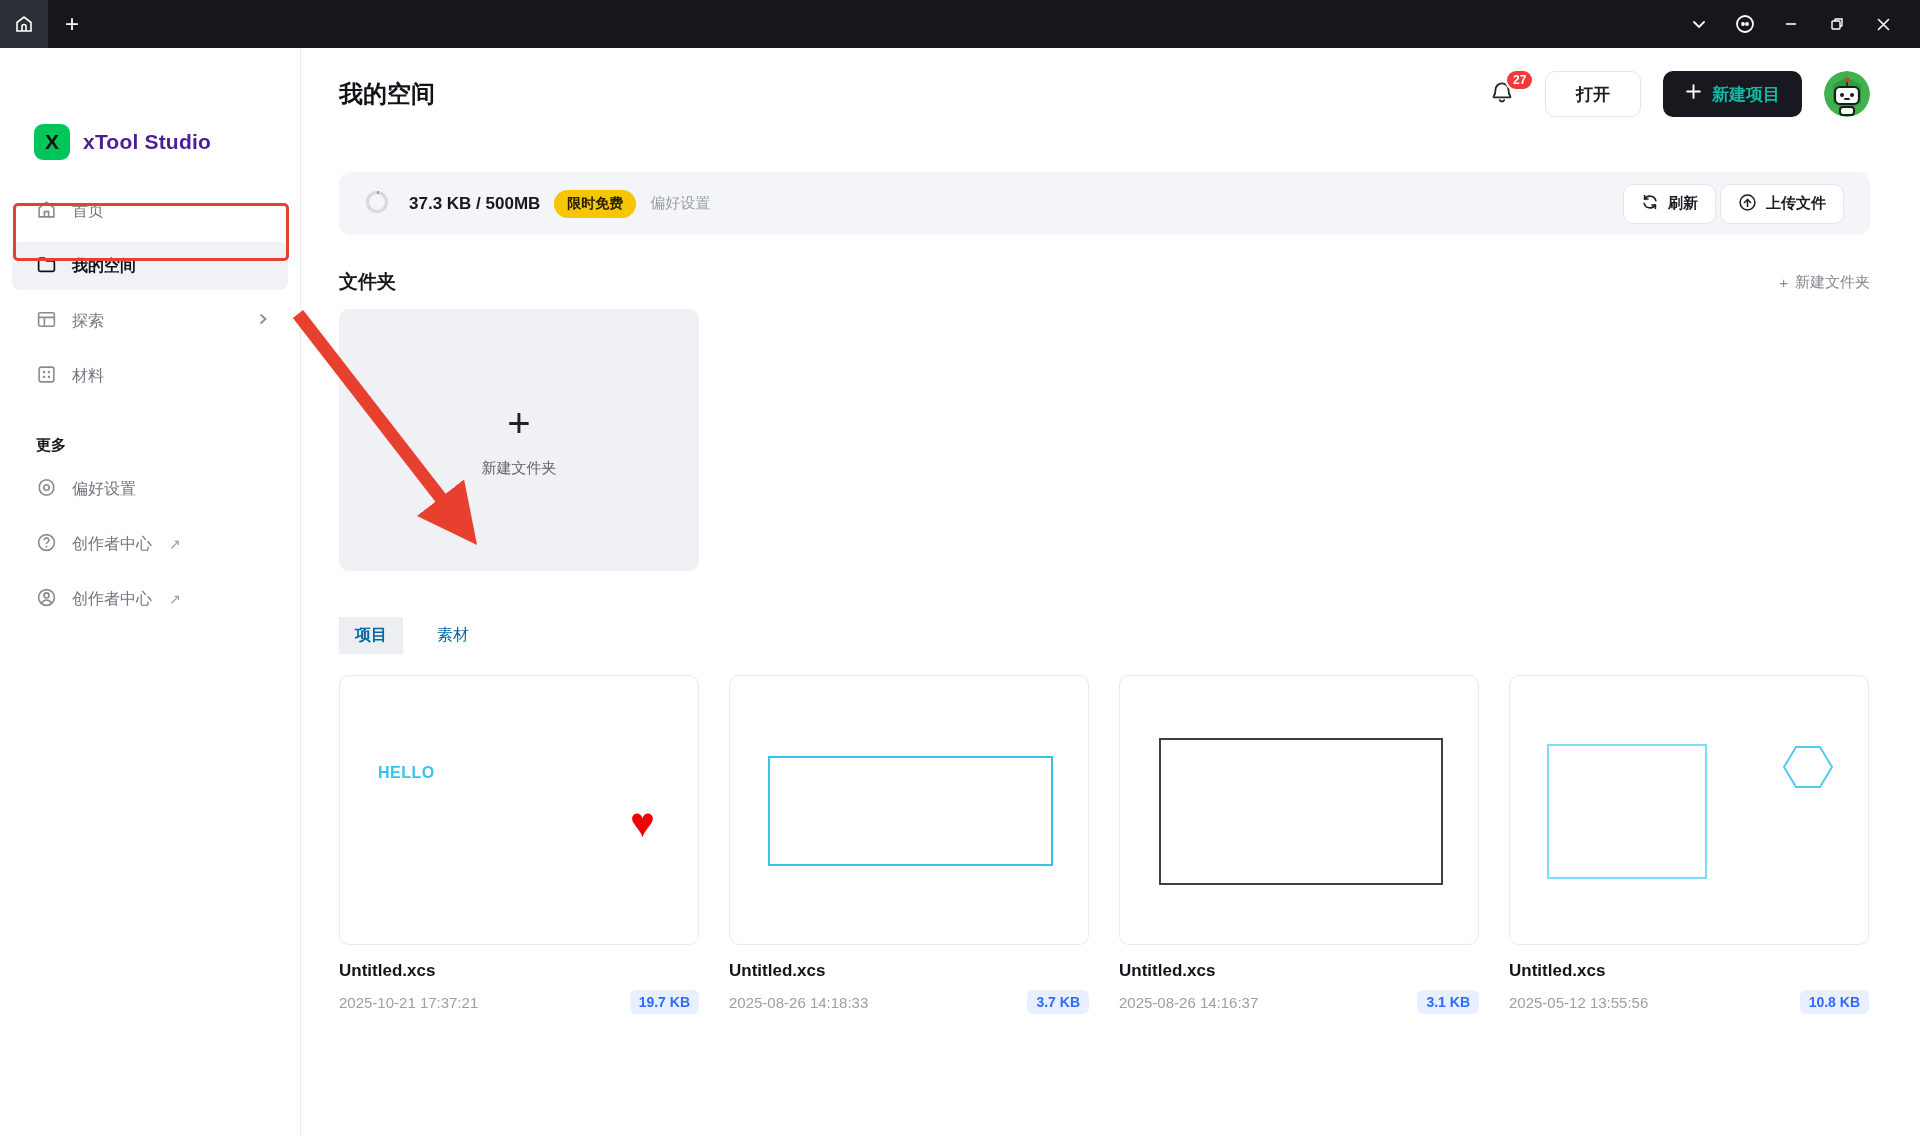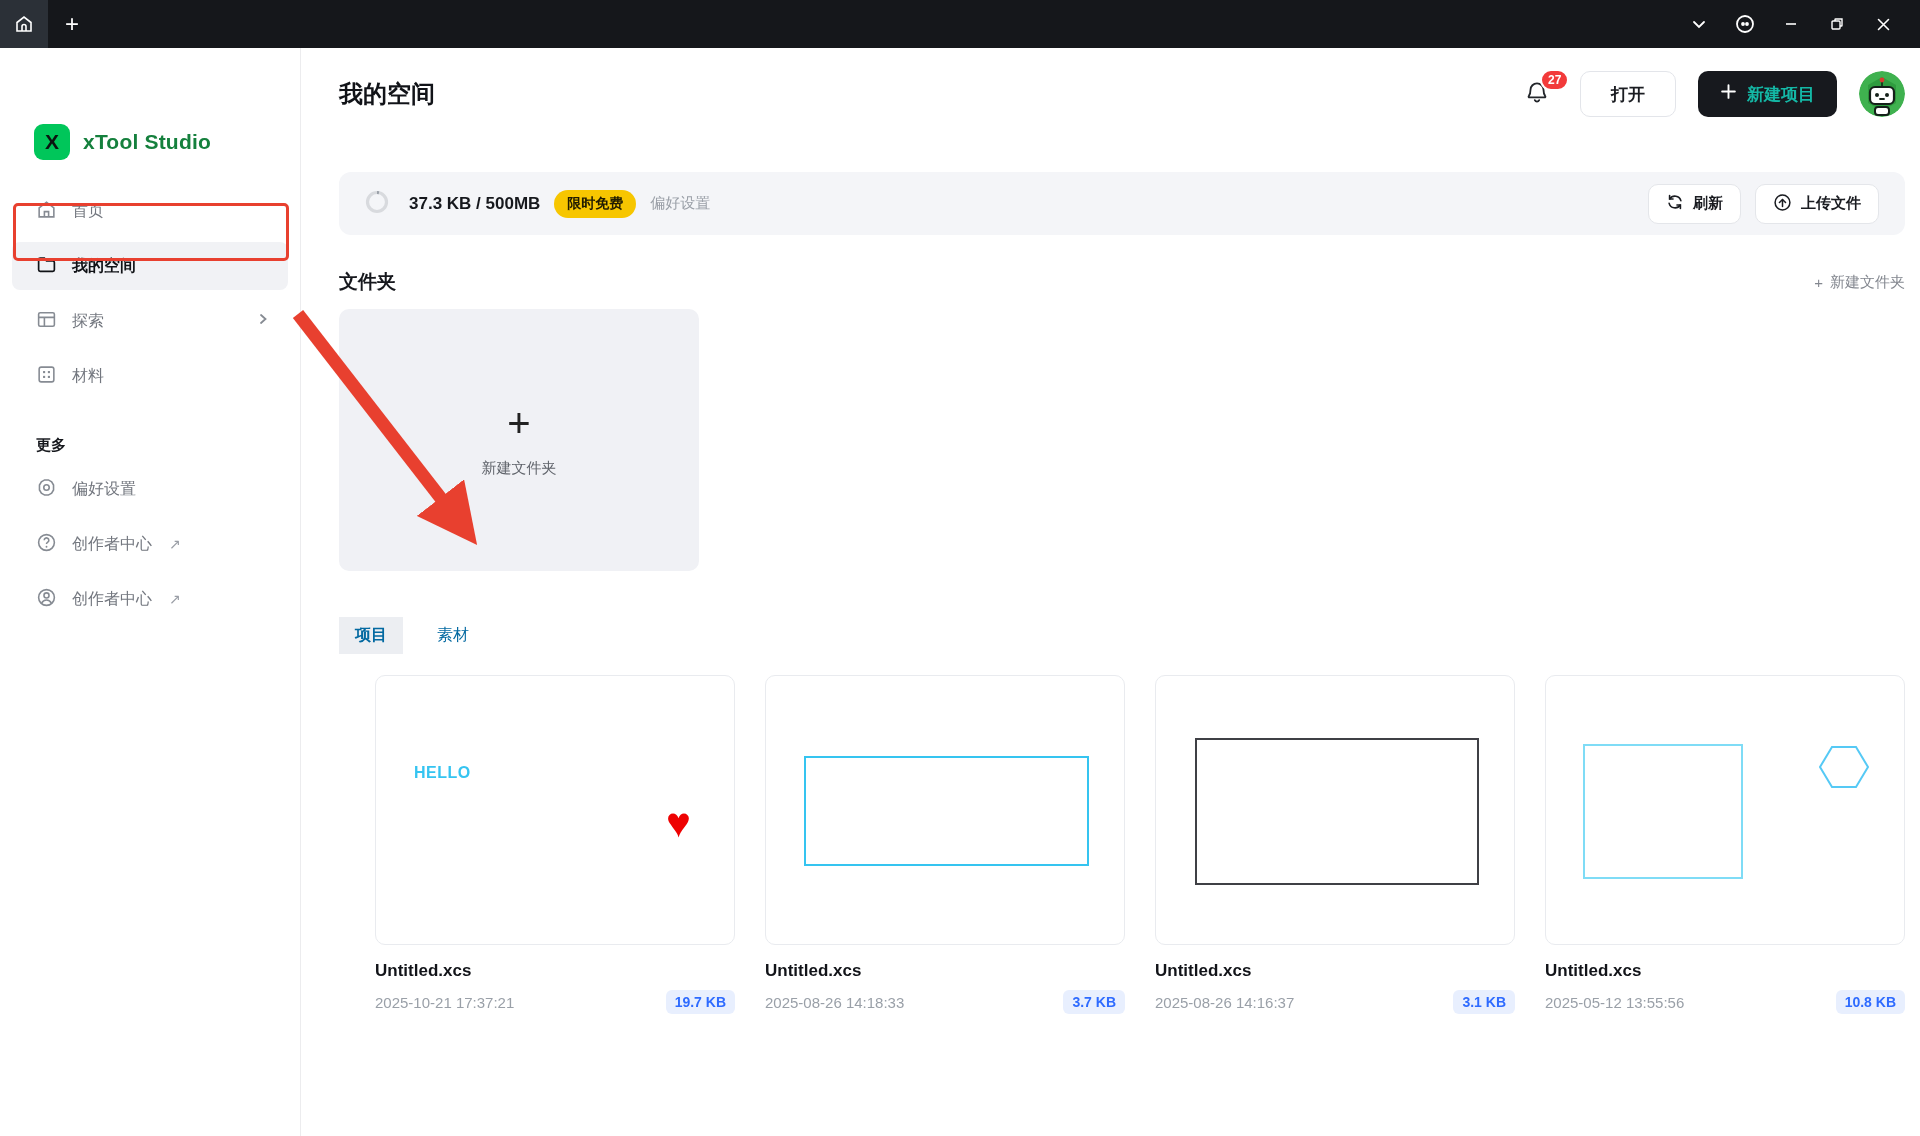--- a/index.html
+++ b/index.html
@@ -16,21 +16,21 @@
   .titlebar svg { display:block; }
 
   
   .app { display:flex; height:1088px; }
 
   
   .sidebar { position:relative; width:301px; background:#fff; border-right:1px solid #ececee; flex:0 0 301px; }
   .logo-row { display:flex; align-items:center; gap:13px; margin:76px 0 0 34px; }
   .logo-mark { width:36px; height:36px; border-radius:9px; background:#00c65a; color:#0b1510;
                display:flex; align-items:center; justify-content:center; font-size:21px; font-weight:bold; }
-  .logo-text { font-size:21px; font-weight:bold; color:#15803d; letter-spacing:.2px; }
+  .logo-text { font-size:21px; font-weight:bold; color:#4c1d95; letter-spacing:.2px; }
   .nav { margin-top:27px; }
   .nav-item { height:48px; margin:7px 12px 0 12px; border-radius:8px; display:flex; align-items:center;
               padding-left:24px; gap:15px; color:#73777f; font-size:16px; cursor:pointer; }
   .nav-item .ni-label { color:#73777f; }
   .nav-item.active { background:#f1f2f5; }
   .nav-item.active .ni-label { color:#101216; font-weight:bold; }
   .nav-item.active svg { color:#101216; }
   .nav-item svg { color:#868b93; }
   .nav-chevron { margin-left:auto; margin-right:18px; color:#a2a6ad; }
   .more-label { margin:36px 0 0 36px; font-size:15px; color:#16181d; font-weight:bold; }
@@ -55,40 +55,40 @@
   .avatar { width:46px; height:46px; border-radius:50%; overflow:hidden; cursor:pointer; }
 
   .content { padding:0 50px 0 38px; }
 
   
   .storage-bar { margin-top:32px; height:63px; background:#f4f5f8; border-radius:12px;
                  display:flex; align-items:center; padding:0 26px; gap:14px; }
   .storage-usage { font-size:17px; font-weight:bold; color:#16181d; margin-left:6px; }
   .promo-pill { background:#f7c600; color:#201c00; font-size:14px; font-weight:bold; padding:5px 13px; border-radius:999px; cursor:pointer; }
   .used-label { color:#9ba0a8; font-size:15px; }
-  .storage-btns { margin-left:auto; display:flex; gap:14px; }
+  .storage-btns { margin-left:auto; display:flex; gap:4px; }
   .bar-btn { height:40px; background:#fff; border:1px solid #e4e6ea; border-radius:10px; display:flex; align-items:center;
              gap:9px; padding:0 17px; font-size:15px; font-weight:bold; color:#1a1c21; cursor:pointer; }
 
   
   .section-row { margin-top:34px; display:flex; align-items:center; }
   .section-title { font-size:19px; font-weight:bold; color:#16181d; }
   .new-folder-link { margin-left:auto; display:flex; align-items:center; gap:7px; color:#83878f; font-size:15px; cursor:pointer; }
   .folder-card { margin-top:14px; width:360px; height:262px; background:#f0f1f5; border-radius:10px;
                  display:flex; flex-direction:column; align-items:center; justify-content:center; gap:16px; cursor:pointer; }
   .folder-plus { font-size:40px; font-weight:300; color:#222; line-height:1; }
   .folder-card-label { font-size:15px; color:#60646b; }
 
   
   .tabs { margin-top:46px; display:flex; align-items:center; gap:18px; }
   .tab { font-size:16px; color:#0369a1; padding:8px 16px; border-radius:0; cursor:pointer;font-family:Liberation Serif, serif; }
   .tab.active { background:#eceef2; font-weight:bold; }
 
   
-  .cards { margin-top:21px; display:grid; grid-template-columns:repeat(4,360px); gap:30px;margin-left:36px; }
+  .cards { margin-top:21px; display:grid; grid-template-columns:repeat(4,360px); gap:30px; }
   .proj-preview { position:relative; width:360px; height:270px; background:#fff; border:1px solid #e9ebef; border-radius:10px; cursor:pointer; }
   .proj-name { margin-top:16px; font-size:17px; font-weight:bold; color:#121419; }
   .proj-meta { margin-top:9px; display:flex; align-items:center; }
   .proj-date { color:#9aa0a8; font-size:15px; }
   .size-pill { margin-left:auto; background:#e8effe; color:#2e6bff; font-size:14px; font-weight:bold; padding:4px 9px; border-radius:6px; }
 
   .hello-text { position:absolute; left:38px; top:88px; color:#35c4f1; font-size:16px; font-weight:bold; letter-spacing:.5px; }
   .heart { position:absolute; left:290px; top:126px; color:#ee0202; font-size:42px; line-height:1; }
   .rect-cyan  { position:absolute; left:38px; top:80px;  width:285px; height:110px; border:2px solid #35c4f0; }
   .rect-dark  { position:absolute; left:39px; top:62px;  width:284px; height:147px; border:2px solid #3f4045; }

